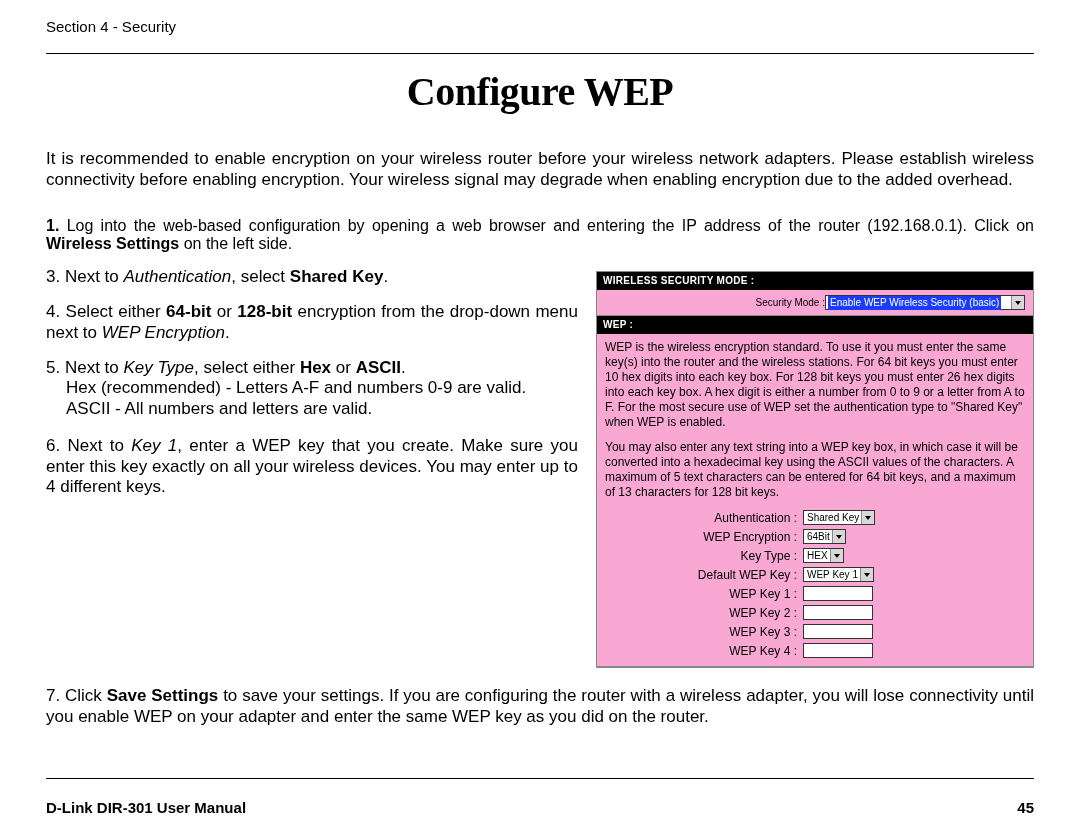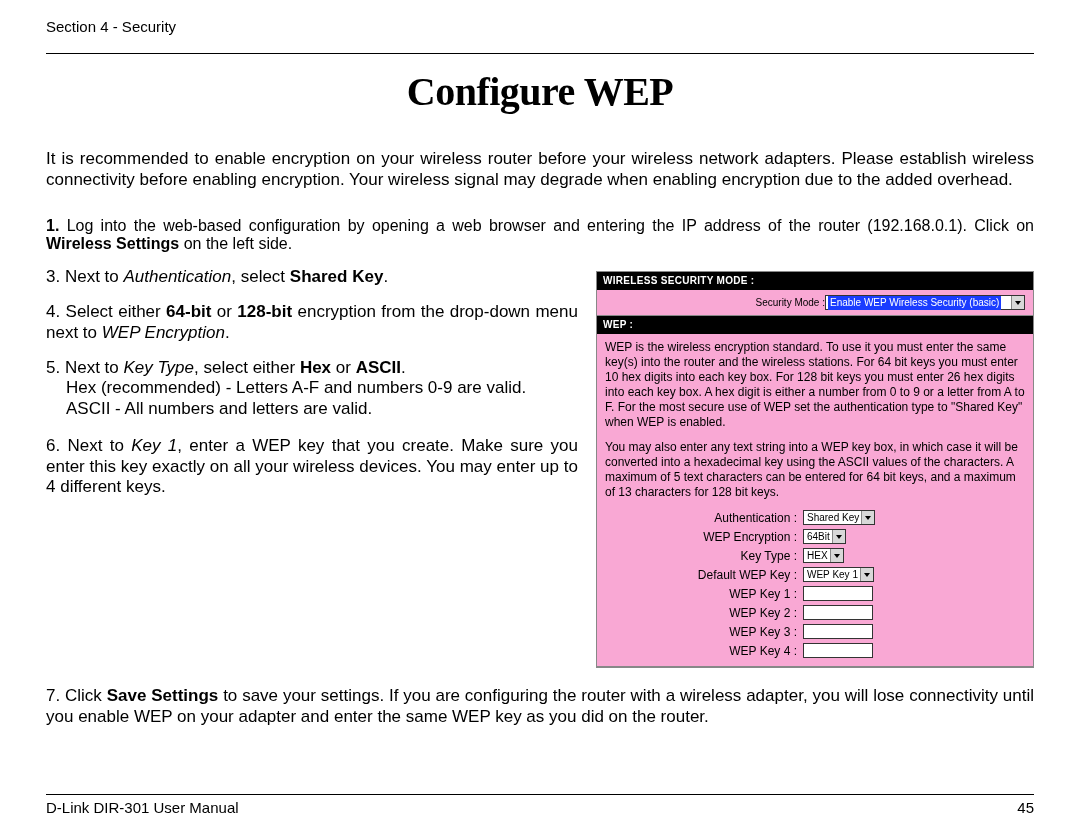--- a/index.html
+++ b/index.html
@@ -138,24 +138,25 @@
     height:15px; width:70px;
     background:#fff;
   }
 
   .below-steps { font-size:17px; line-height:1.22; }
   .footer {
     position:absolute;
     left:46px; right:46px;
     bottom:18px;
     border-top:1.4px solid #000;
-    padding-top:4px;
+    padding-top:20px;
     display:flex;
     justify-content:space-between;
     font-size:15px;
+    font-weight:bold;
   }
 </style>
 </head>
 <body>
 
 <div class="page">
   <div class="section-header">Section 4 - Security</div>
   <div class="title">Configure WEP</div>
 
   <div class="intro">It is recommended to enable encryption on your wireless router before your wireless network adapters. Please establish wireless connectivity before enabling encryption. Your wireless signal may degrade when enabling encryption due to the added overhead.</div>

